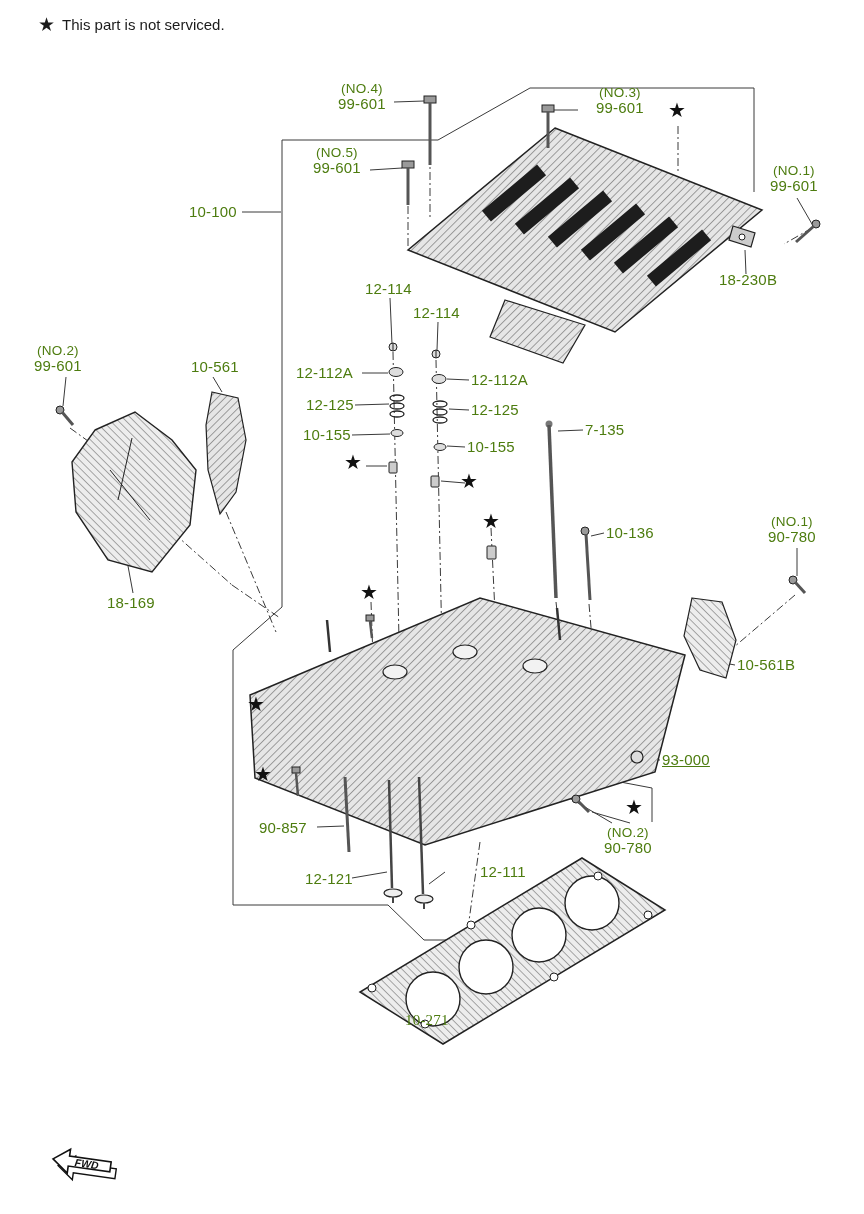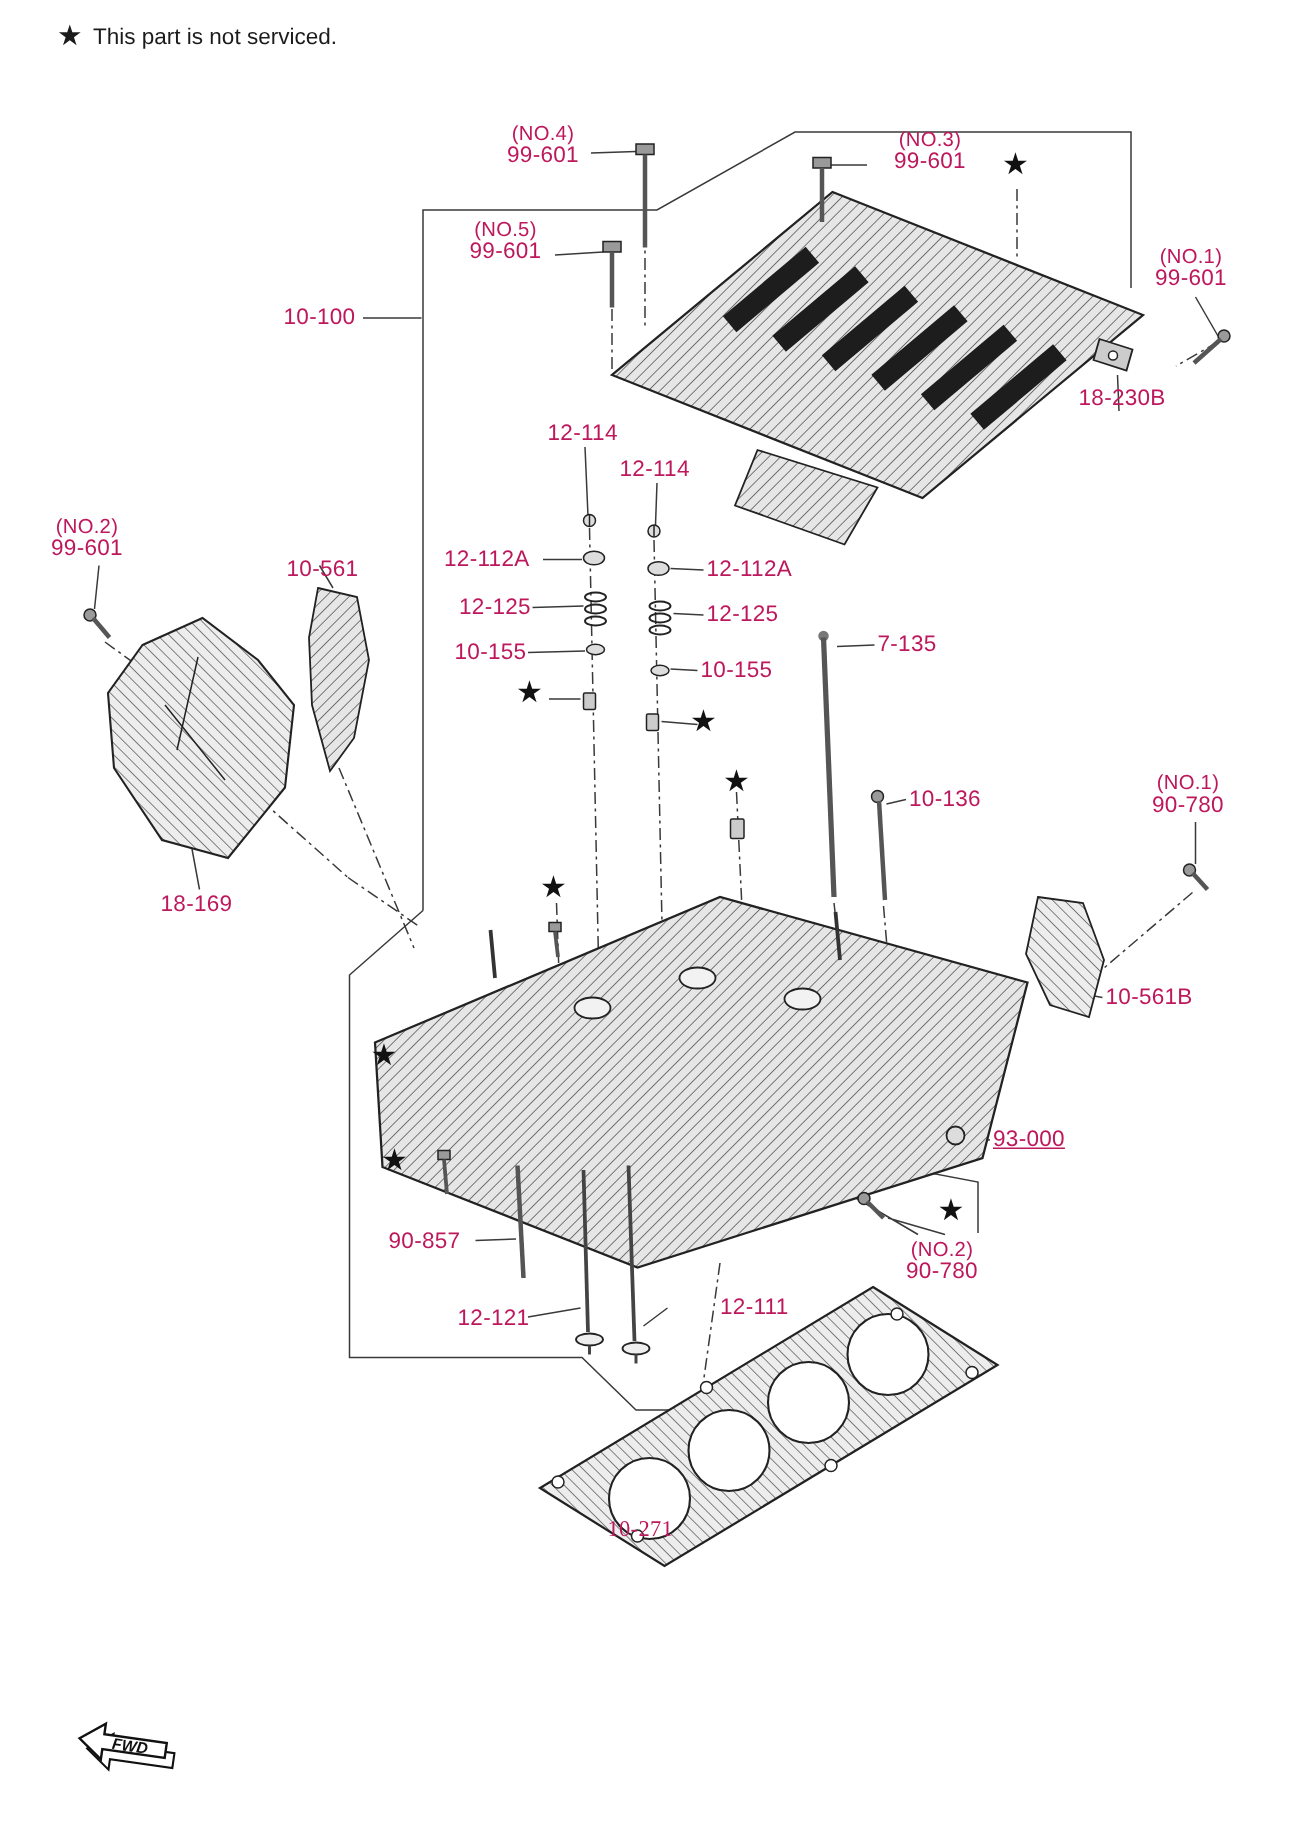--- a/index.html
+++ b/index.html
@@ -3,21 +3,21 @@
 <meta charset="utf-8">
 <style>
   html,body { margin:0; padding:0; background:#ffffff; }
   .stage {
     position:relative; width:864px; height:1214px; background:#ffffff;
     font-family:"Liberation Sans", sans-serif; color:#1b1b1b; overflow:hidden;
   }
   .stage svg.canvas { position:absolute; left:0; top:0; }
   .callout {
     position:absolute; font-size:15px; line-height:1.12; white-space:nowrap;
-    color:#be185d; letter-spacing:0.2px;
+    color:#4d7c0f; letter-spacing:0.2px;
   }
   .callout.two { text-align:center; }
   .callout .ln { display:block; }
   .callout .ln.no { font-size:13.5px; }
   .star {
     position:absolute; font-size:20px; line-height:1; color:#111;
   }
   .note {
     position:absolute; left:38px; top:15px; display:flex; align-items:center; gap:7px;
     font-size:15px; color:#1b1b1b;
@@ -237,35 +237,35 @@
   </div>
   <div class="callout two" style="left:313px; top:145px;">
     <span class="ln no">(NO.5)</span>
     <span class="ln">99-601</span>
   </div>
   <div class="callout two" style="left:770px; top:163px;">
     <span class="ln no">(NO.1)</span>
     <span class="ln">99-601</span>
   </div>
   <div class="callout" style="left:189px; top:204px;">10-100</div>
-  <div class="callout" style="left:719px; top:258px;text-align:center;">18-230B</div>
+  <div class="callout" style="left:719px; top:272px;text-align:center;">18-230B</div>
   <div class="callout" style="left:365px; top:281px;">12-114</div>
   <div class="callout" style="left:413px; top:305px;">12-114</div>
   <div class="callout" style="left:296px; top:365px;">12-112A</div>
   <div class="callout" style="left:471px; top:372px;">12-112A</div>
   <div class="callout" style="left:306px; top:397px;">12-125</div>
   <div class="callout" style="left:471px; top:402px;">12-125</div>
   <div class="callout" style="left:303px; top:427px;">10-155</div>
   <div class="callout" style="left:467px; top:439px;">10-155</div>
   <div class="callout" style="left:585px; top:422px;">7-135</div>
   <div class="callout two" style="left:34px; top:343px;">
     <span class="ln no">(NO.2)</span>
     <span class="ln">99-601</span>
   </div>
-  <div class="callout" style="left:191px; top:372px;">10-561</div>
+  <div class="callout" style="left:191px; top:359px;">10-561</div>
   <div class="callout" style="left:606px; top:525px;">10-136</div>
   <div class="callout two" style="left:768px; top:514px;">
     <span class="ln no">(NO.1)</span>
     <span class="ln">90-780</span>
   </div>
   <div class="callout" style="left:107px; top:595px;">18-169</div>
   <div class="callout" style="left:737px; top:657px;">10-561B</div>
   <div class="callout" style="left:662px; top:752px;text-decoration:underline;">93-000</div>
   <div class="callout" style="left:259px; top:820px;">90-857</div>
   <div class="callout two" style="left:604px; top:825px;">

